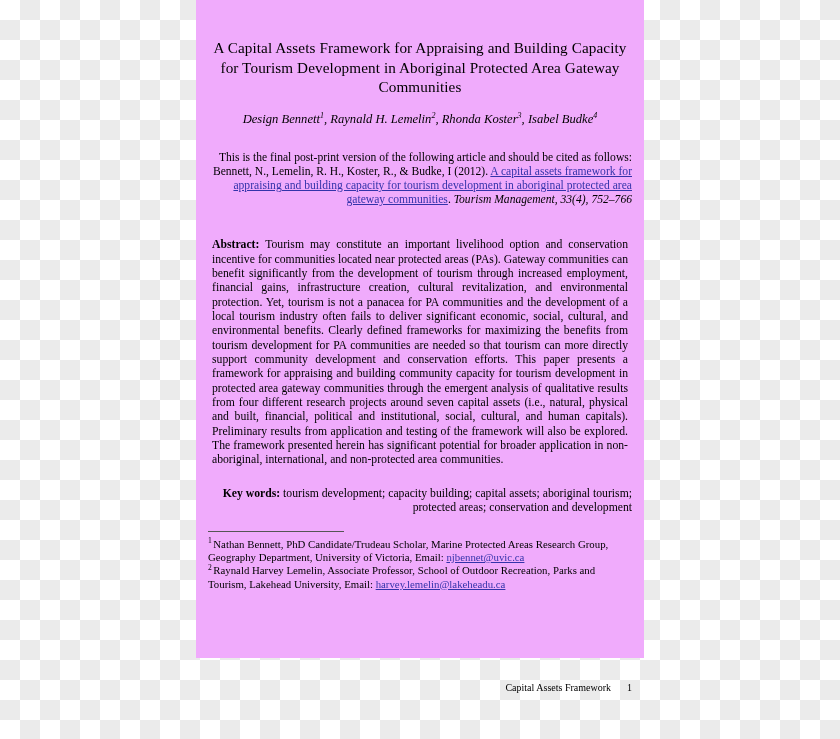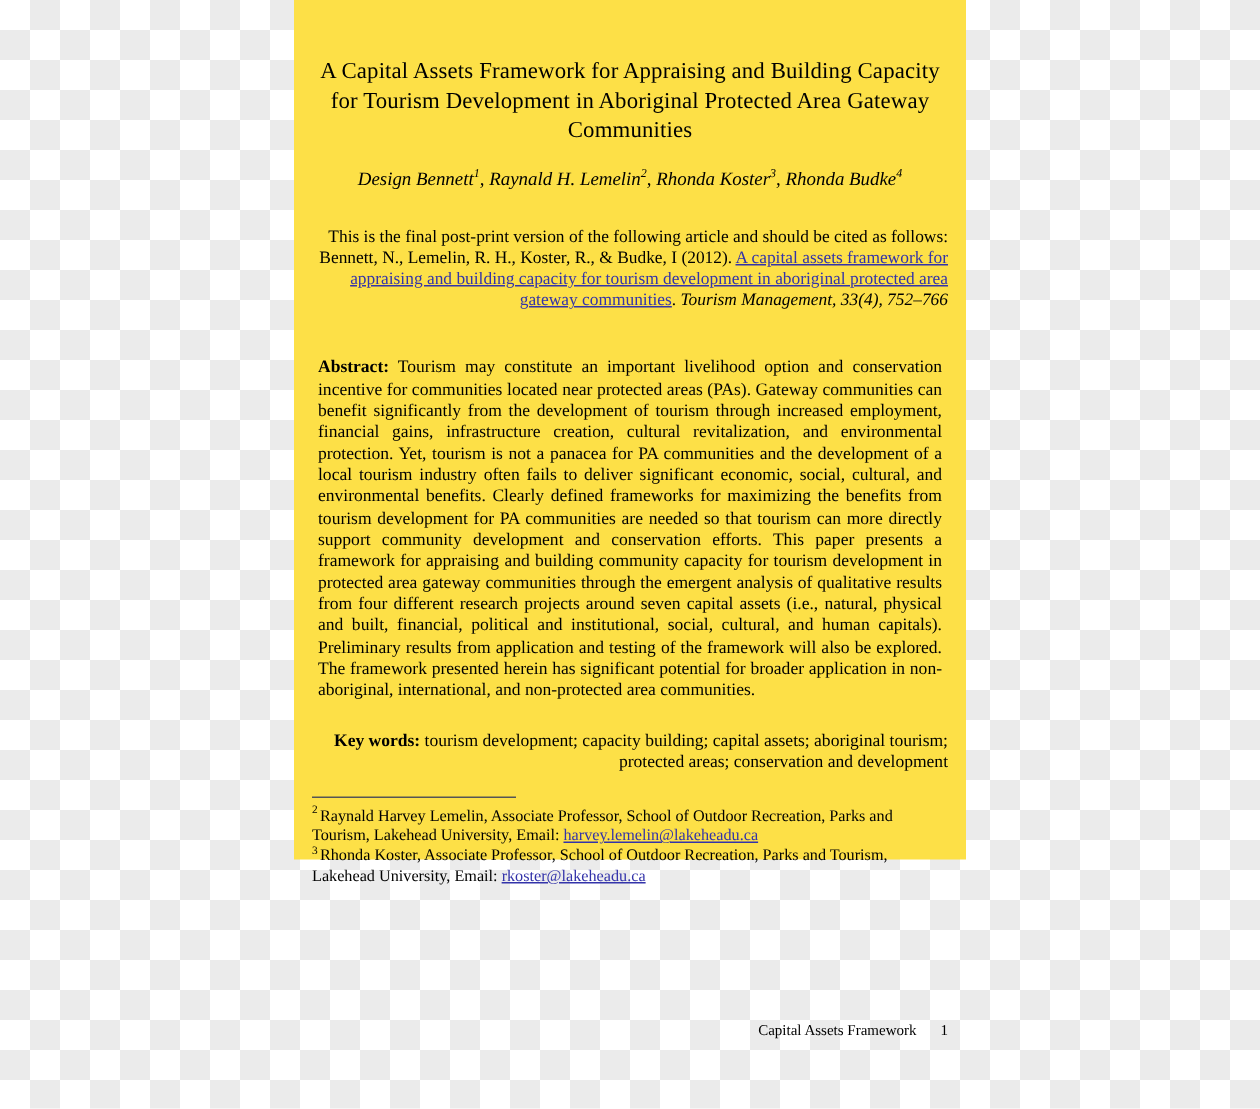--- a/index.html
+++ b/index.html
@@ -18,22 +18,22 @@
       linear-gradient(45deg, #ebebeb 25%, transparent 25%, transparent 75%, #ebebeb 75%);
     background-size: 40px 40px;
     background-position: 0 0, 20px 20px;
   }
 
   .page {
     position: absolute;
     left: 196px;
     top: 0;
     width: 448px;
-    height: 573px;
-    background: #fde047;
+    height: 658px;
+    background: #f0abfc;
     box-sizing: border-box;
     padding: 0;
   }
 
   .content {
     position: absolute;
     left: 12px;
     top: 0;
     width: 424px;
   }
@@ -153,32 +153,32 @@
 </style>
 </head>
 <body>
 
 <div class="page">
 
   <div class="content">
 
     <h1 class="doc-title">A Capital Assets Framework for Appraising and Building Capacity for Tourism Development in Aboriginal Protected Area Gateway Communities</h1>
 
-    <p class="authors"><span>Design Bennett</span><sup>1</sup><span>, </span><span>Raynald H. Lemelin</span><sup>2</sup><span>, </span><span>Rhonda Koster</span><sup>3</sup><span>, </span><span>Rhonda Budke</span><sup>4</sup></p>
+    <p class="authors"><span>Design Bennett</span><sup>1</sup><span>, </span><span>Raynald H. Lemelin</span><sup>2</sup><span>, </span><span>Rhonda Koster</span><sup>3</sup><span>, </span><span>Isabel Budke</span><sup>4</sup></p>
 
     <p class="citation"><span>This is the final post-print version of the following article and should be cited as follows: Bennett, N., Lemelin, R. H., Koster, R., &amp; Budke, I (2012). </span><a class="lnk" href="#">A capital assets framework for appraising and building capacity for tourism development in aboriginal protected area gateway communities</a><span>. </span><span class="jrnl">Tourism Management, 33(4), 752–766</span></p>
 
     <p class="abstract"><b>Abstract:</b><span> Tourism may constitute an important livelihood option and conservation incentive for communities located near protected areas (PAs). Gateway communities can benefit significantly from the development of tourism through increased employment, financial gains, infrastructure creation, cultural revitalization, and environmental protection. Yet, tourism is not a panacea for PA communities and the development of a local tourism industry often fails to deliver significant economic, social, cultural, and environmental benefits. Clearly defined frameworks for maximizing the benefits from tourism development for PA communities are needed so that tourism can more directly support community development and conservation efforts. This paper presents a framework for appraising and building community capacity for tourism development in protected area gateway communities through the emergent analysis of qualitative results from four different research projects around seven capital assets (i.e., natural, physical and built, financial, political and institutional, social, cultural, and human capitals). Preliminary results from application and testing of the framework will also be explored. The framework presented herein has significant potential for broader application in non-aboriginal, international, and non-protected area communities.</span></p>
 
     <p class="keywords"><b>Key words:</b><span> tourism development; capacity building; capital assets; aboriginal tourism; protected areas; conservation and development</span></p>
 
   </div>
 
   <div class="fn-rule"></div>
 
   <div class="footnotes">
+    <p class="fn"><sup>1</sup><span>Nathan Bennett, PhD Candidate/Trudeau Scholar, Marine Protected Areas Research Group, Geography Department, University of Victoria, Email: </span><a class="mail" href="#">njbennet@uvic.ca</a></p>
     <p class="fn"><sup>2</sup><span>Raynald Harvey Lemelin, Associate Professor, School of Outdoor Recreation, Parks and Tourism, Lakehead University, Email: </span><a class="mail" href="#">harvey.lemelin@lakeheadu.ca</a></p>
-    <p class="fn"><sup>3</sup><span>Rhonda Koster, Associate Professor, School of Outdoor Recreation, Parks and Tourism, Lakehead University, Email: </span><a class="mail" href="#">rkoster@lakeheadu.ca</a></p>
   </div>
 
   <div class="footer"><span class="runhead">Capital Assets Framework</span><span class="pagenum">1</span></div>
 
 </div>
 
 </body></html>

